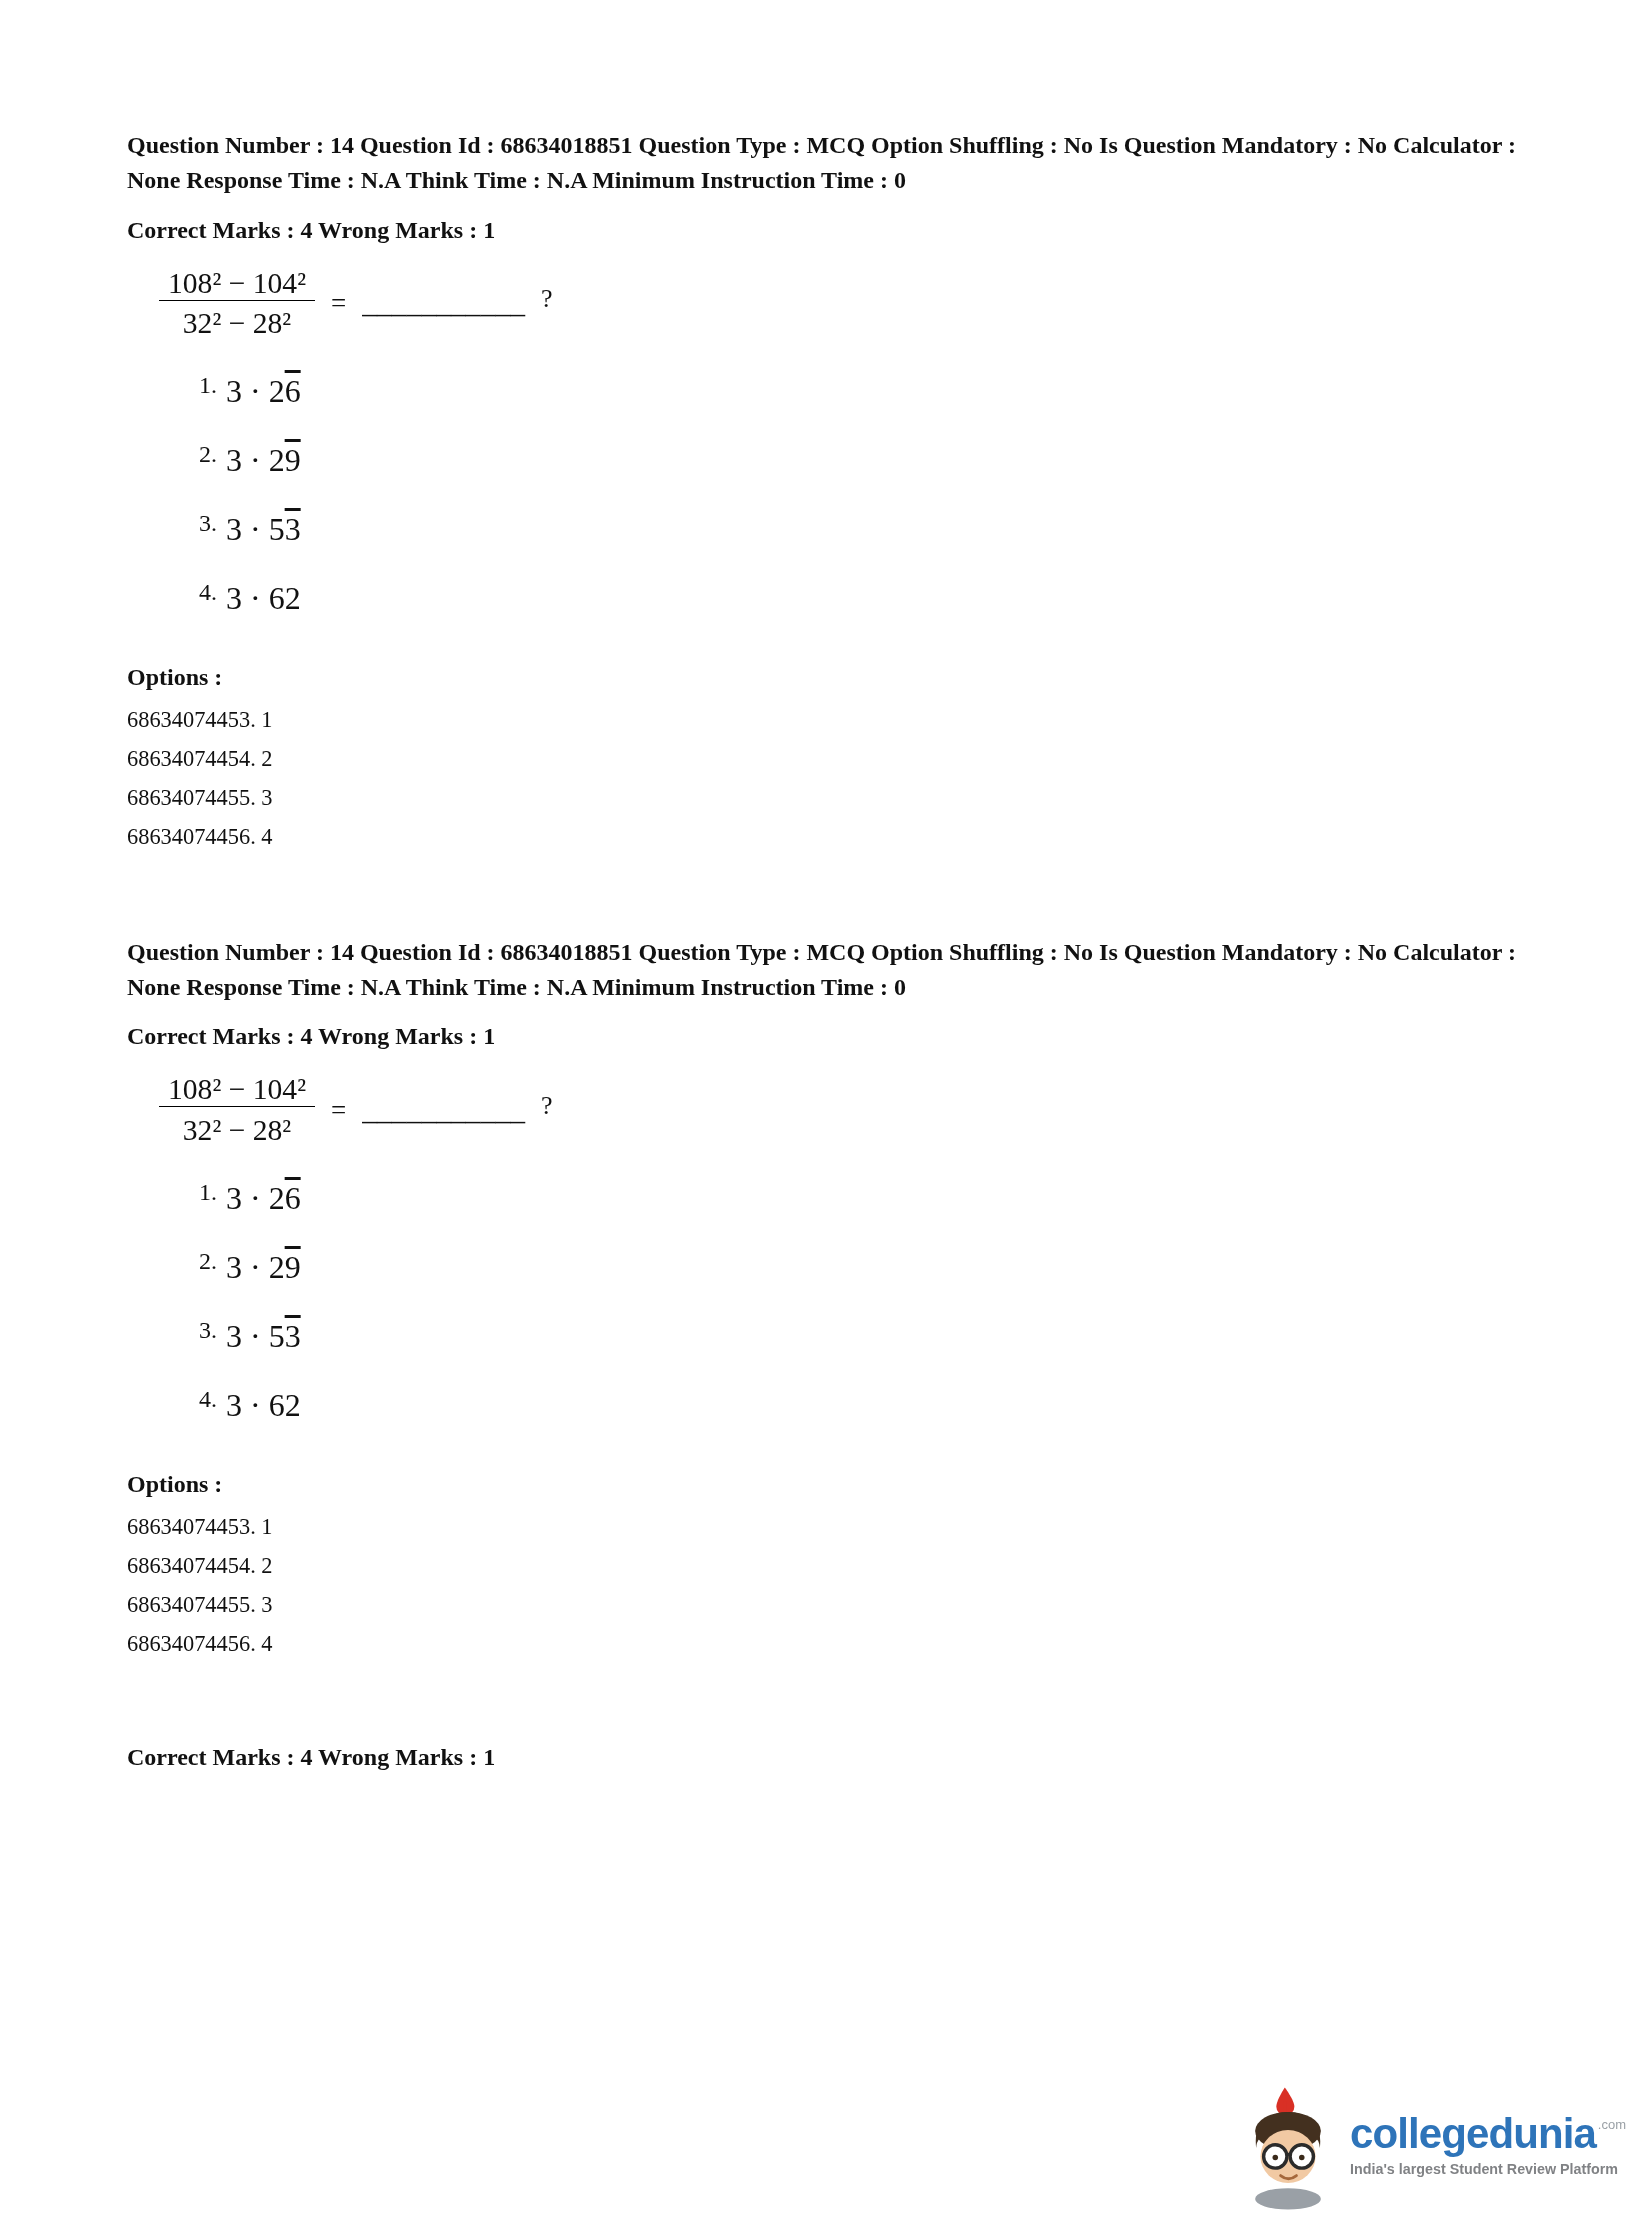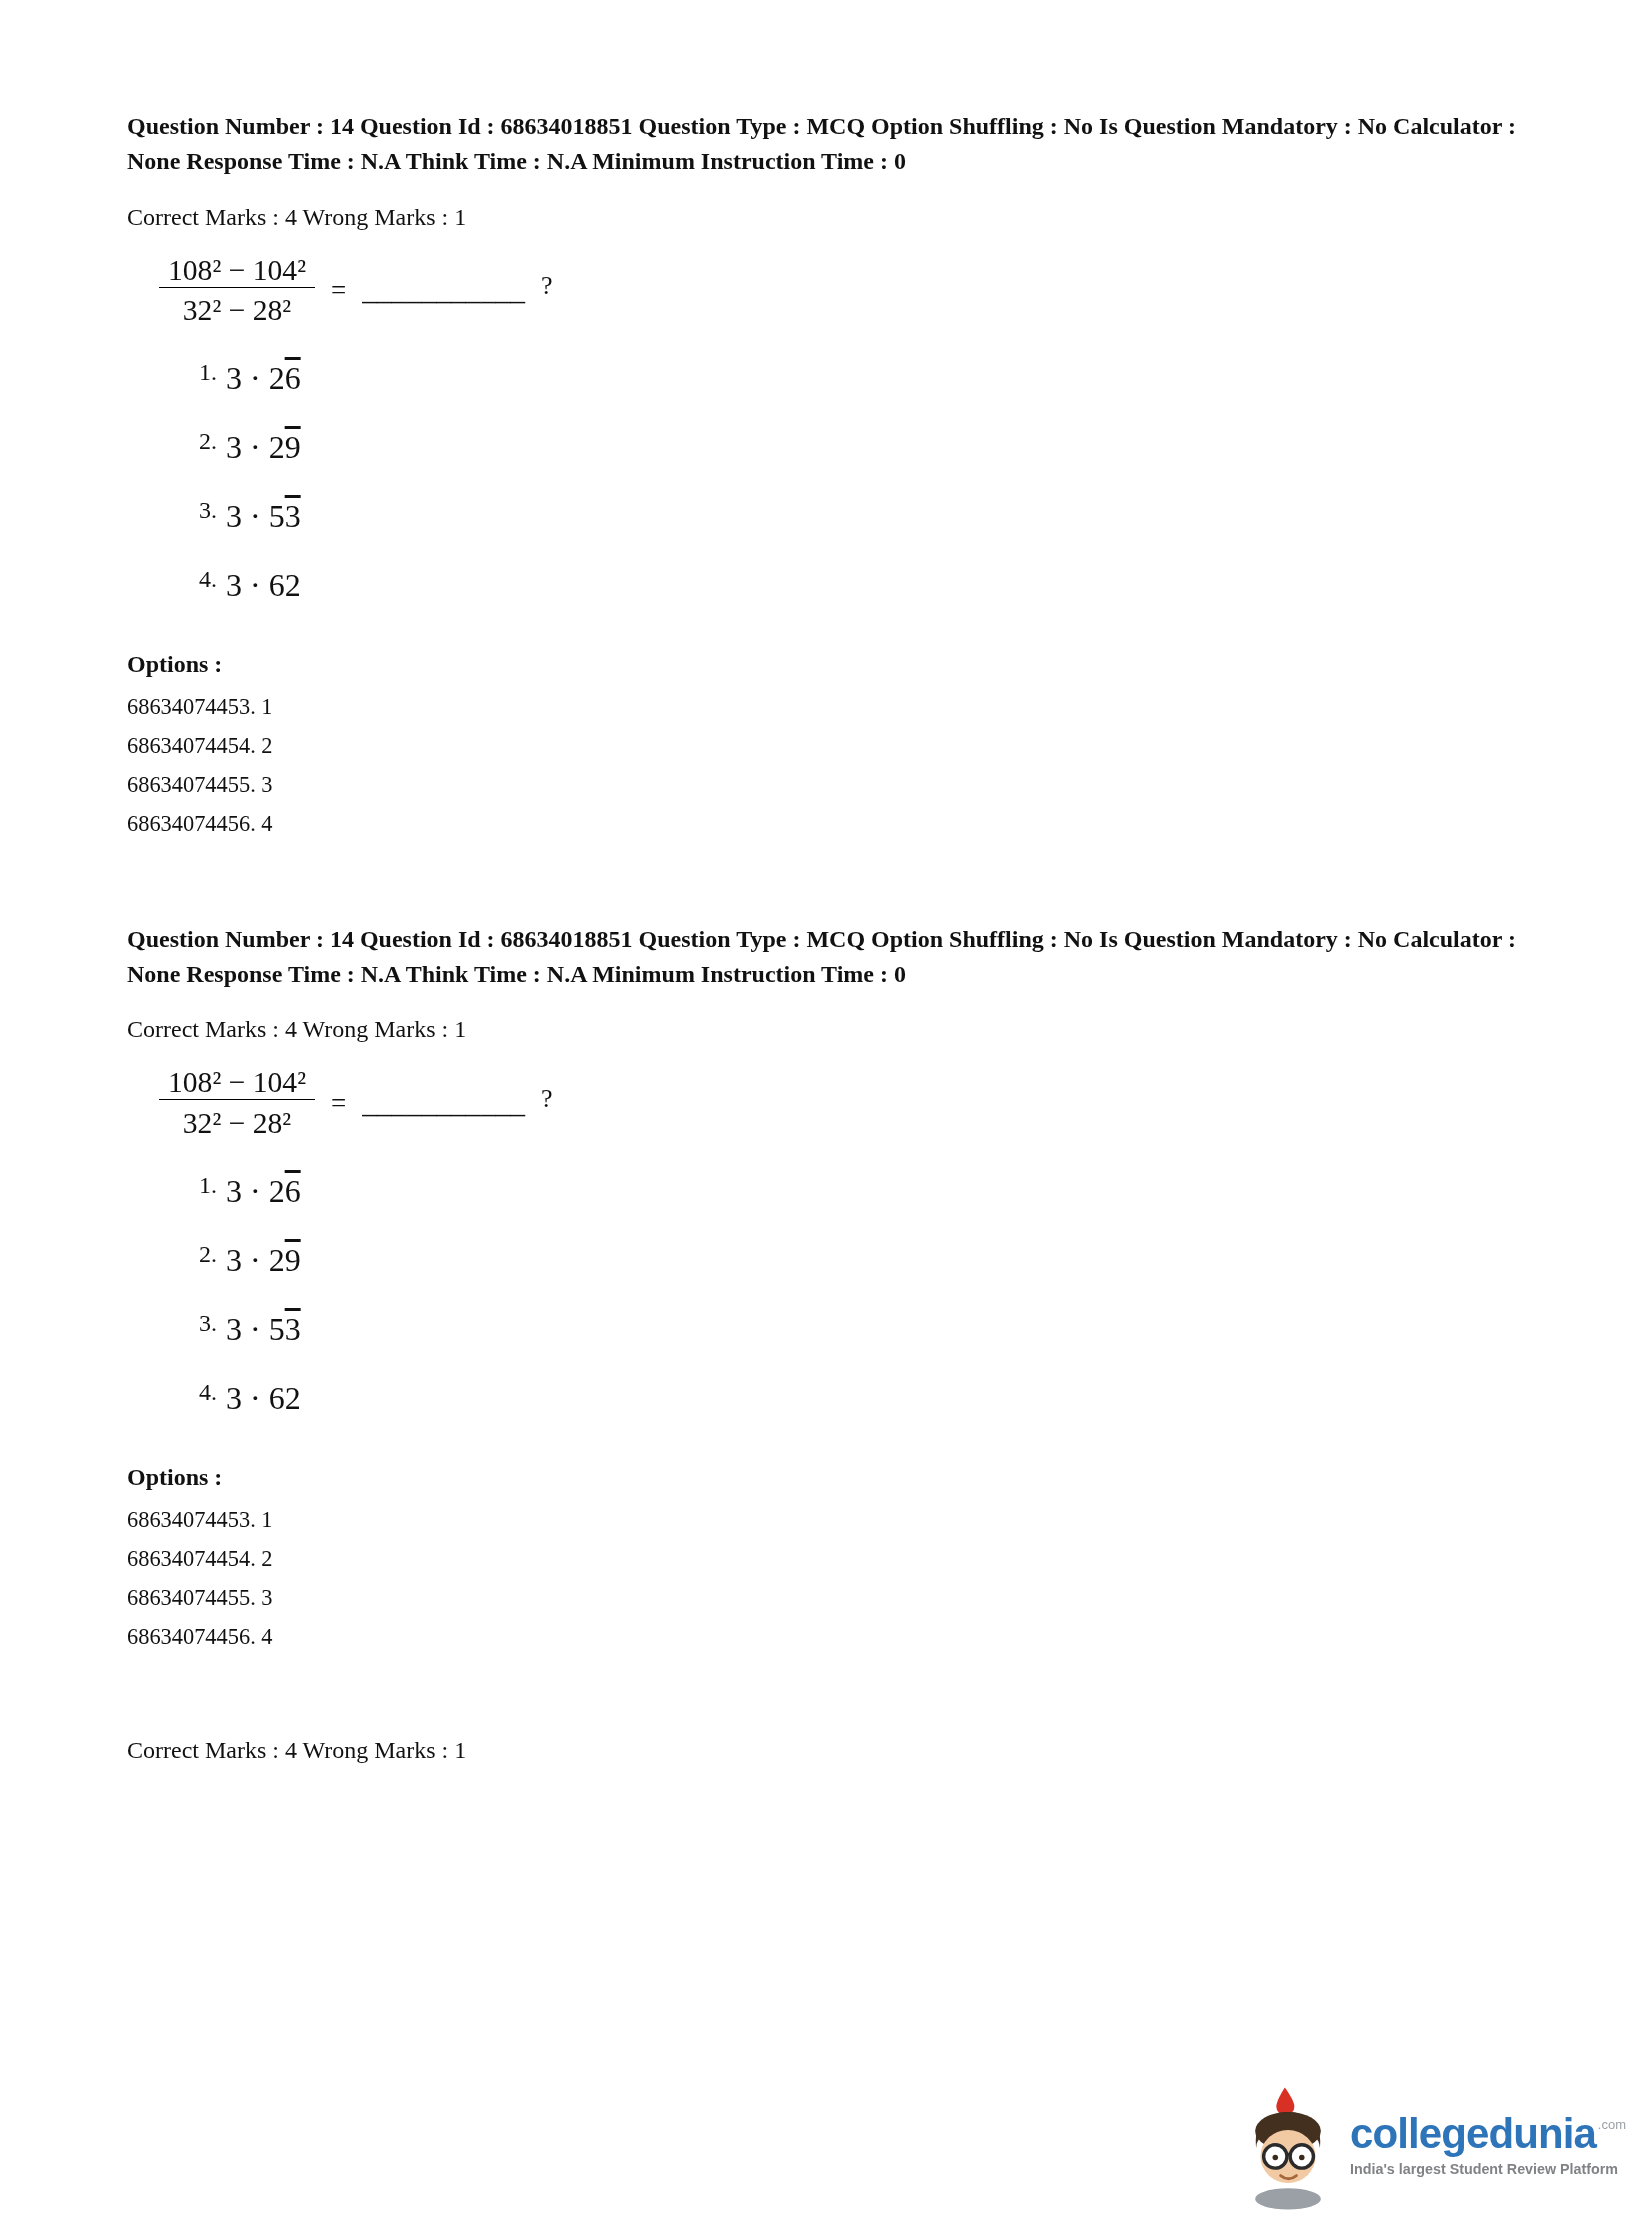--- a/index.html
+++ b/index.html
@@ -7,24 +7,24 @@
   .page {
     position:relative;
     width:1644px;
     height:2217px;
     margin:0 auto;
     background:#ffffff;
     font-family:"Liberation Serif", serif;
     color:#111111;
     overflow:hidden;
   }
-  .content { position:absolute; left:127px; top:109px; width:1426px; }
+  .content { position:absolute; left:127px; top:128px; width:1426px; }
 
   .q-header { font-weight:bold; font-size:24px; line-height:1.45; }
-  .q-marks  { font-weight:normal; font-size:24px; margin-top:25px; }
+  .q-marks  { font-weight:bold; font-size:24px; margin-top:19px; }
 
   .math-wrap { margin:23px 0 0 32px; }
   .eq-row { display:flex; align-items:center; gap:16px; font-size:29.6px; }
   .fraction { display:inline-block; text-align:center; }
   .fraction .num { padding:0 9px 6.3px; }
   .fraction .den { border-top:1.8px solid #000; padding:6.3px 9px 0; }
   .equals { font-size:27px; }
   .blank  { letter-spacing:0px; }
   .qmark  { font-size:26px; transform:translateY(-3.6px); }
 

